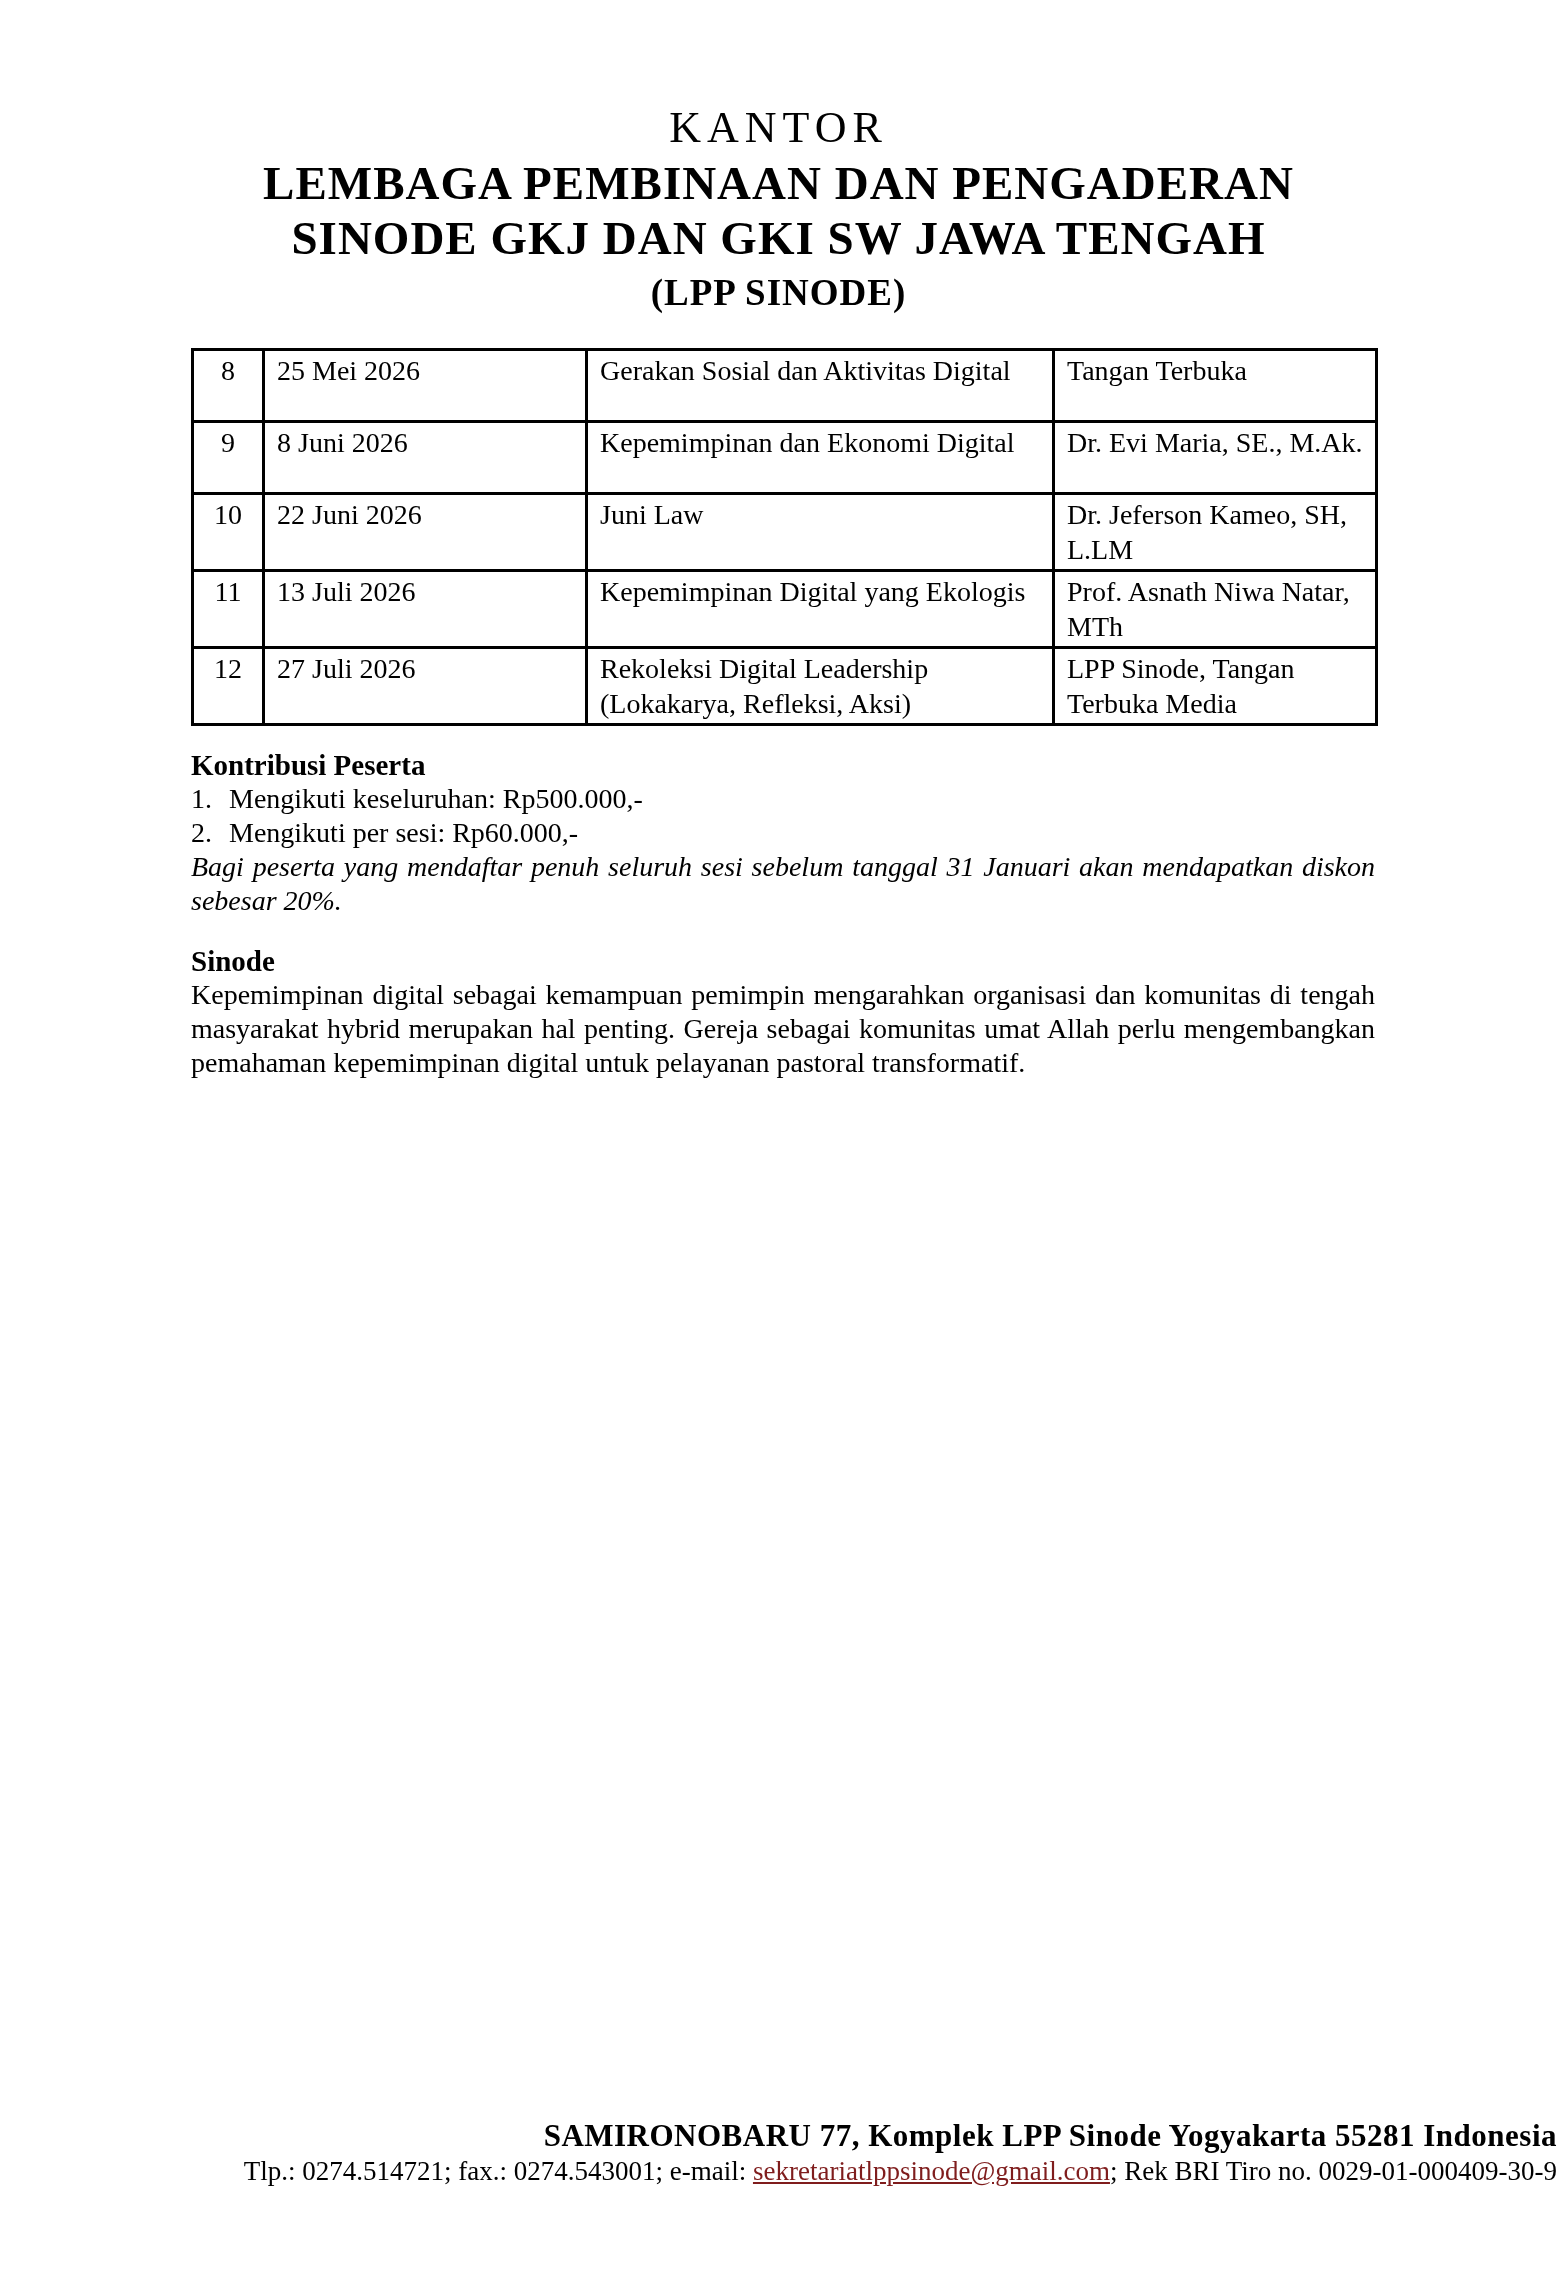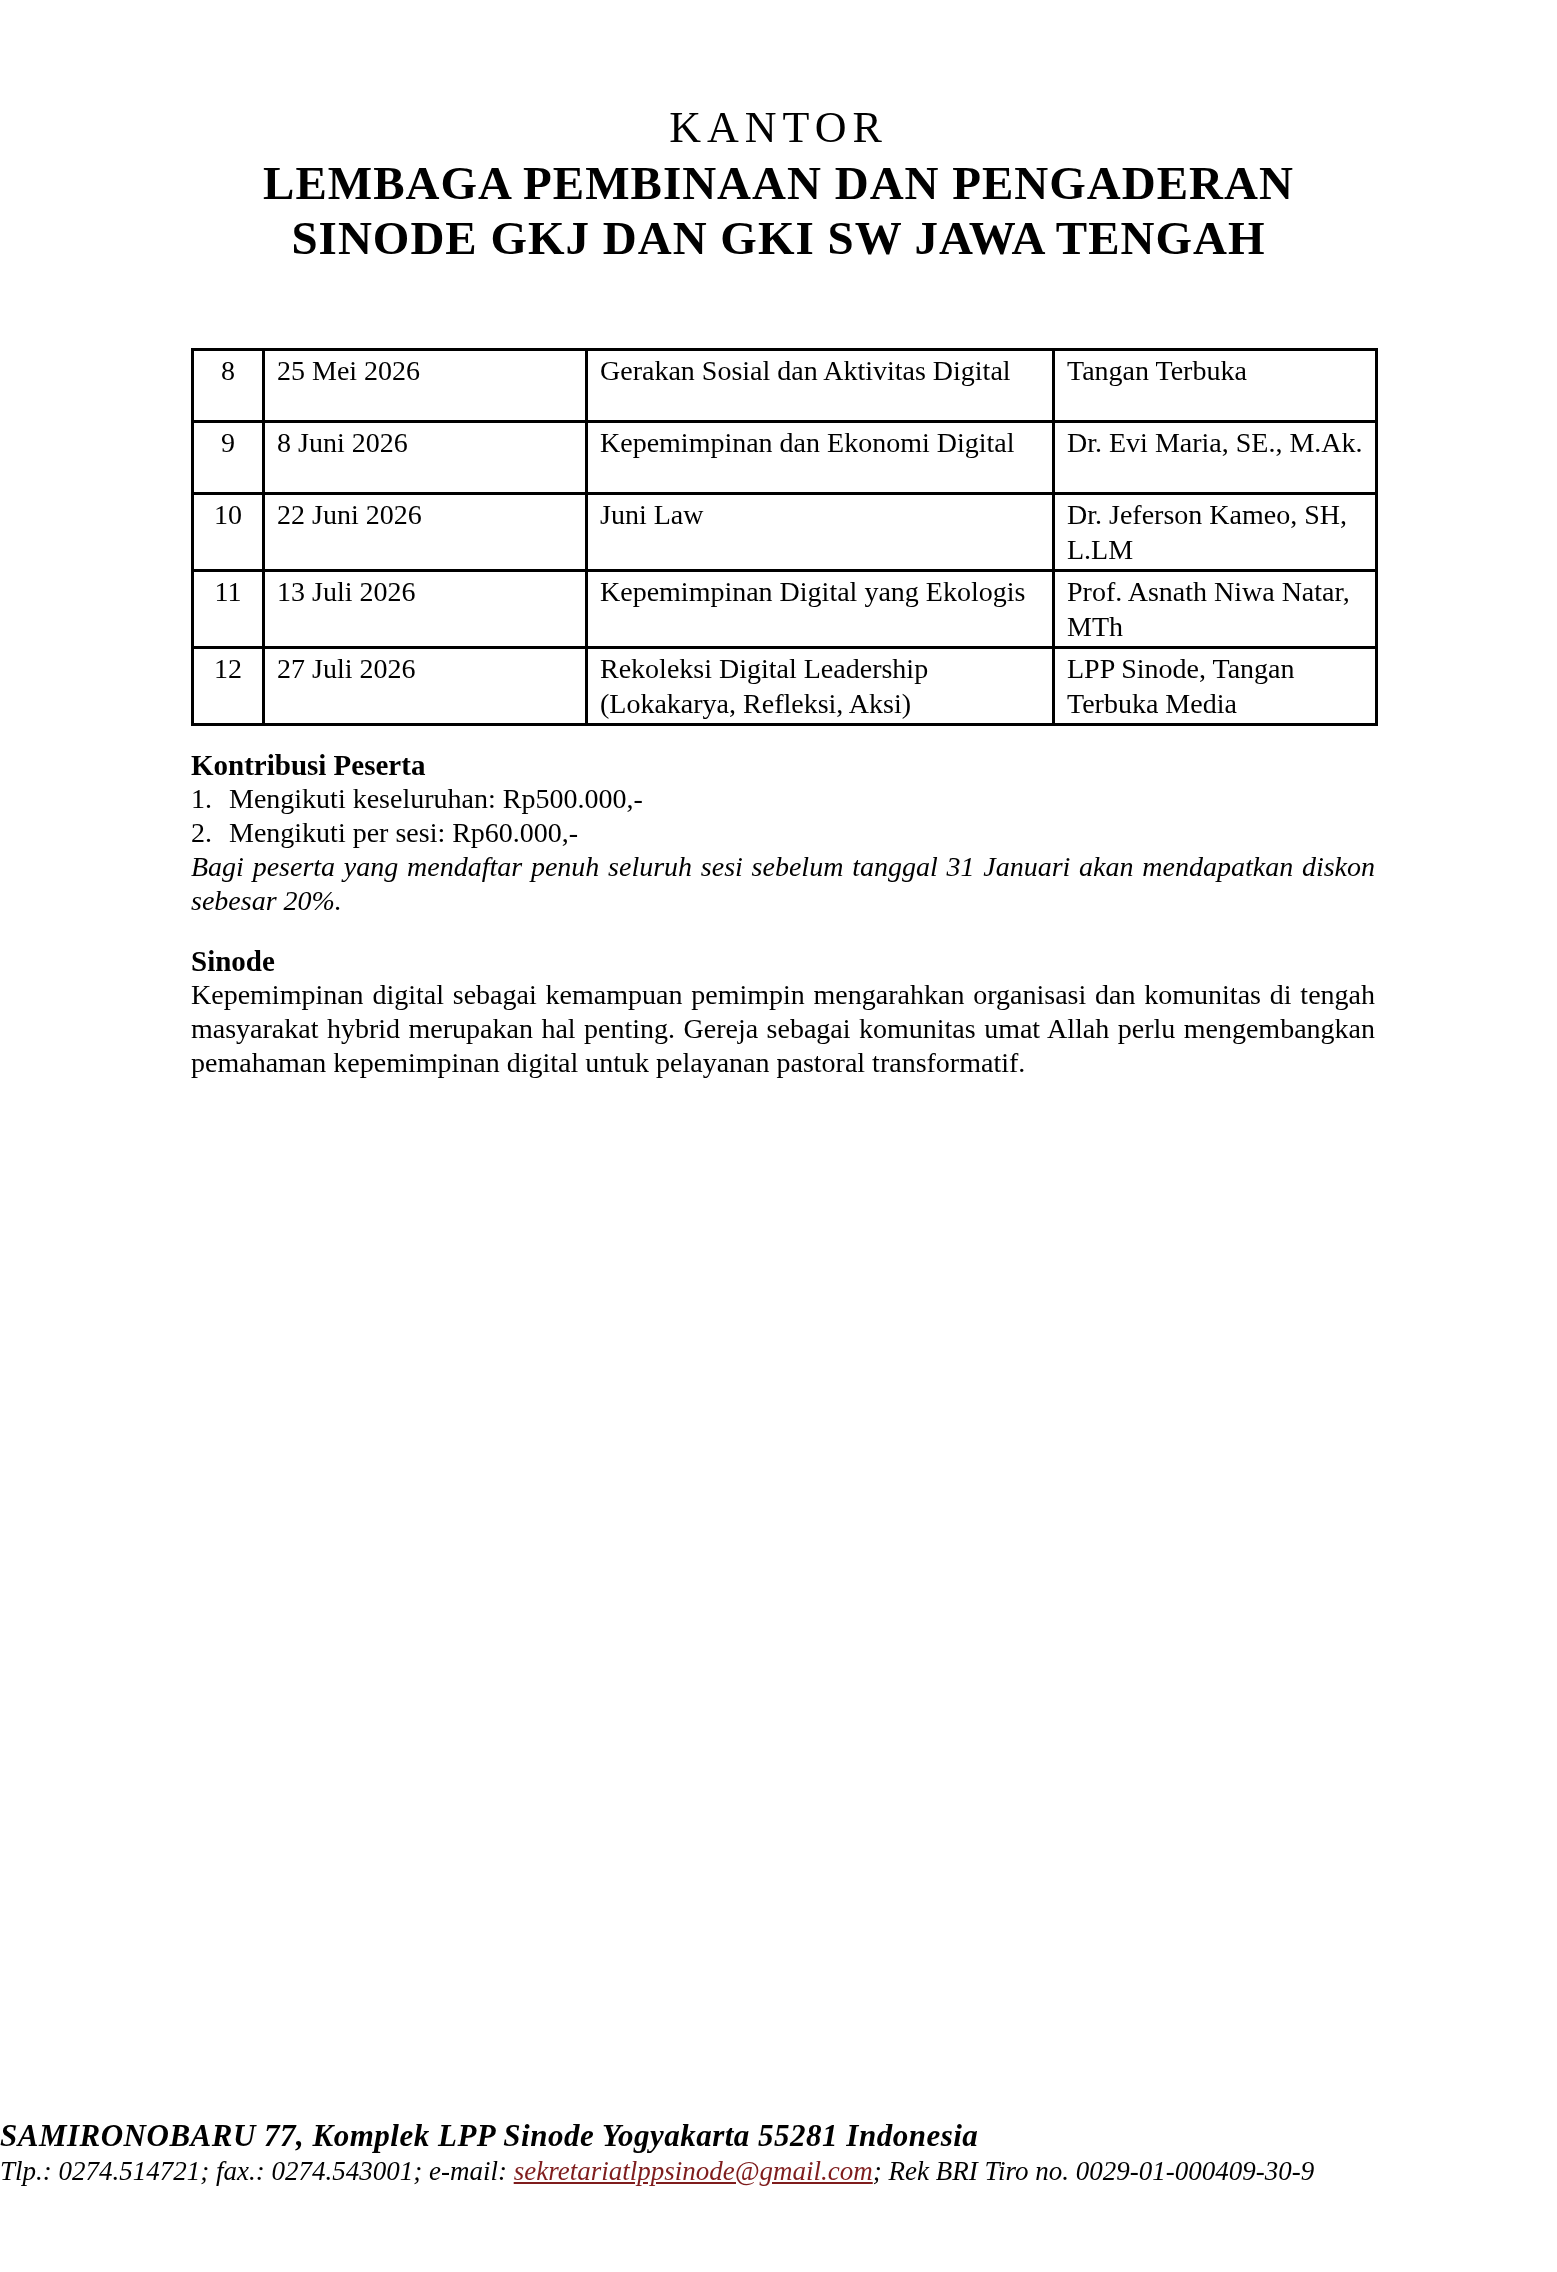--- a/index.html
+++ b/index.html
@@ -99,22 +99,21 @@
   .body-par {
     text-align: justify;
   }
 
   
   .footer {
     position: absolute;
     top: 2118px;
     left: 0;
     width: 100%;
-    text-align: left;
-    font-style: italic;
+    text-align: right;
   }
   .footer-address {
     font-weight: bold;
     font-size: 31px;
     line-height: 36px;
     letter-spacing: 0.5px;
   }
   .footer-contact {
     font-size: 27px;
     line-height: 34px;
@@ -126,20 +125,21 @@
 </style>
 </head>
 <body>
 
 <div class="page">
 
   <div class="letterhead">
     <div class="lh-office">KANTOR</div>
     <div class="lh-org">LEMBAGA PEMBINAAN DAN PENGADERAN</div>
     <div class="lh-org">SINODE GKJ DAN GKI SW JAWA TENGAH</div>
+    <div class="lh-abbr">(LPP SINODE)</div>
   </div>
 
   <table class="schedule">
     <colgroup>
       <col class="w-no">
         <col class="w-date">
         <col class="w-topic">
         <col class="w-spkr">
     </colgroup>
     <tbody>

